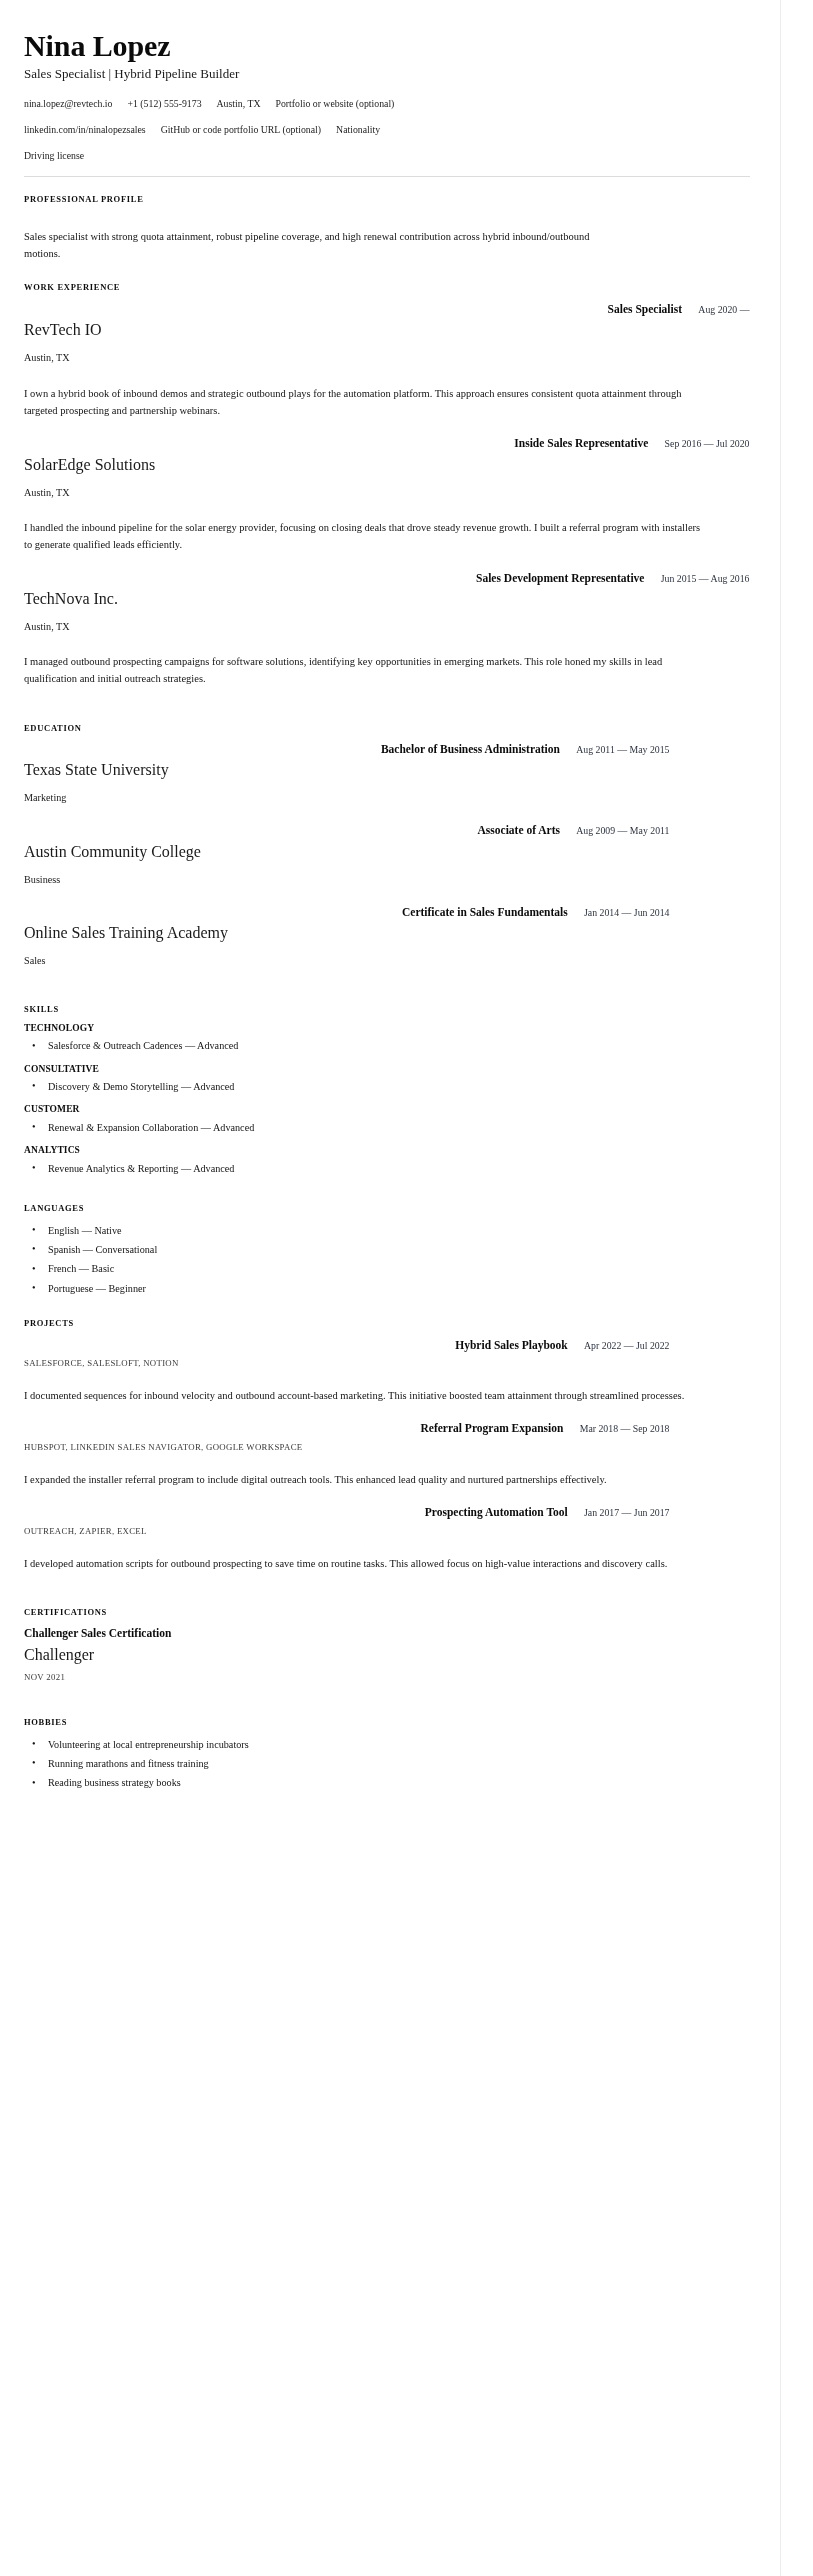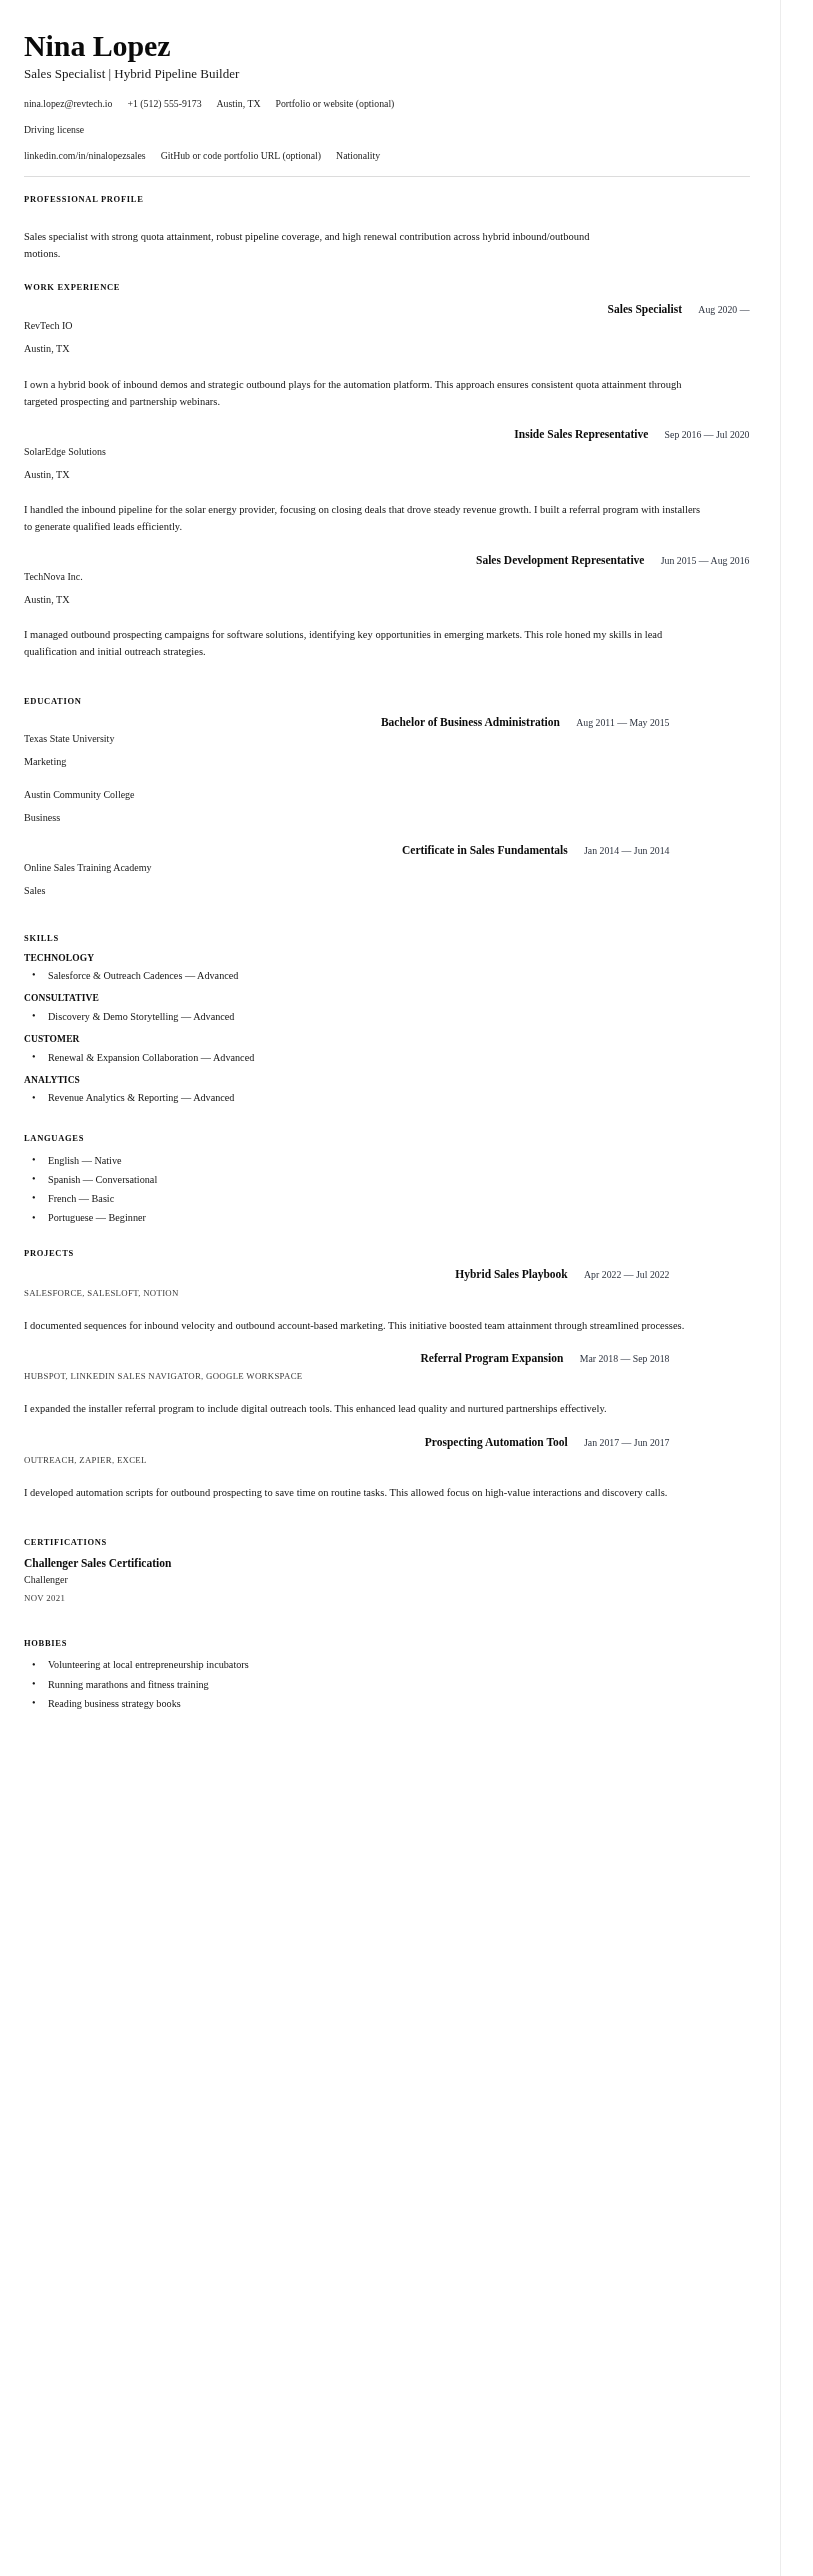--- a/index.html
+++ b/index.html
@@ -95,21 +95,21 @@
   .entry-date {
     font-size: 9.8px;
     color: #2e3440;
     white-space: nowrap;
     text-align: right;
     padding-left: 16.3px;
     flex: none;
   }
   .entry-date.inset { margin-right: 80px; }
   .entry-sub {
-    font-size: 10px;
+    font-size: 16px;
     color: #1a1a1a;
     line-height: 1.5;
     margin: 1.4px 0 0 0;
   }
   .entry-meta {
     font-size: 10.2px;
     color: #1a1a1a;
     line-height: 1.5;
     margin: 8.1px 0 0 0;
   }
@@ -168,29 +168,29 @@
     <div class="headline">Sales Specialist | Hybrid Pipeline Builder</div>
 
     <div class="contact-line">
       <span class="ci">nina.lopez@revtech.io</span>
       <span class="ci">+1 (512) 555-9173</span>
       <span class="ci">Austin, TX</span>
       <span class="ci">Portfolio or website (optional)</span>
     </div>
 
     <div class="contact-line">
-      <span class="ci">Driving license</span>
-    </div>
-
-    <div class="contact-line">
       <span class="ci">linkedin.com/in/ninalopezsales</span>
       <span class="ci">GitHub or code portfolio URL (optional)</span>
       <span class="ci">Nationality</span>
     </div>
 
+    <div class="contact-line">
+      <span class="ci">Driving license</span>
+    </div>
+
     <hr class="header-rule">
   </header>
 
   <section class="section">
     <h2 class="section-title">PROFESSIONAL PROFILE</h2>
     <p class="para summary">Sales specialist with strong quota attainment, robust pipeline coverage, and high renewal contribution across hybrid inbound/outbound motions.</p>
   </section>
 
   <section class="section">
     <h2 class="section-title">WORK EXPERIENCE</h2>
@@ -234,20 +234,24 @@
     <div class="entry">
       <div class="entry-head">
         <div class="entry-title">Bachelor of Business Administration</div>
         <div class="entry-date inset">Aug 2011 — May 2015</div>
       </div>
       <div class="entry-sub">Texas State University</div>
       <div class="entry-meta">Marketing</div>
     </div>
 
     <div class="entry">
+      <div class="entry-head">
+        <div class="entry-title">Associate of Arts</div>
+        <div class="entry-date inset">Aug 2009 — May 2011</div>
+      </div>
       <div class="entry-sub">Austin Community College</div>
       <div class="entry-meta">Business</div>
     </div>
 
     <div class="entry">
       <div class="entry-head">
         <div class="entry-title">Certificate in Sales Fundamentals</div>
         <div class="entry-date inset">Jan 2014 — Jun 2014</div>
       </div>
       <div class="entry-sub">Online Sales Training Academy</div>

